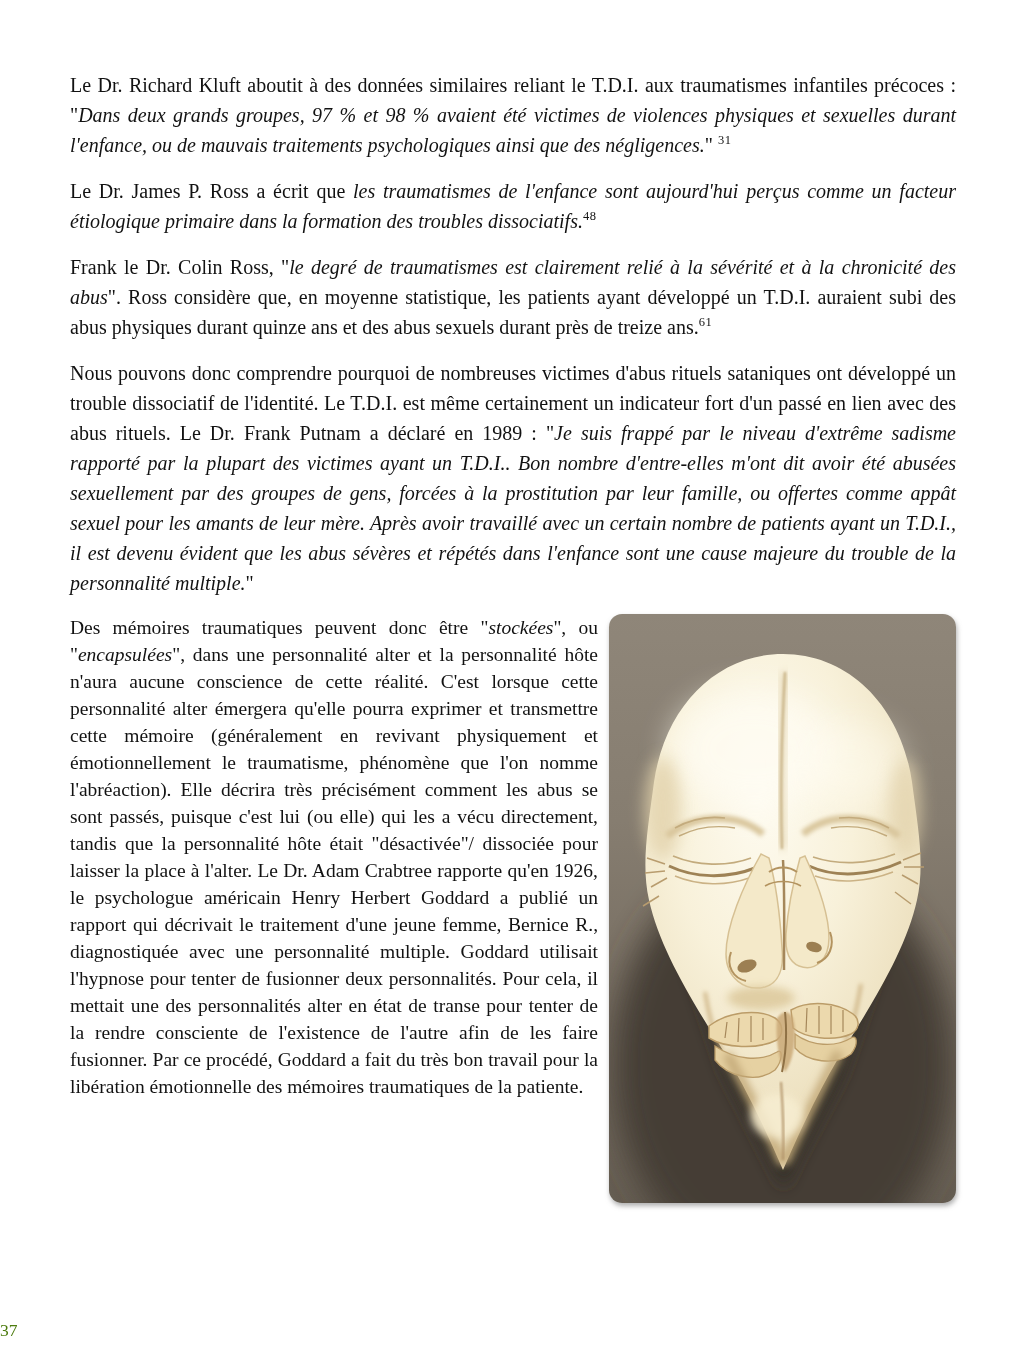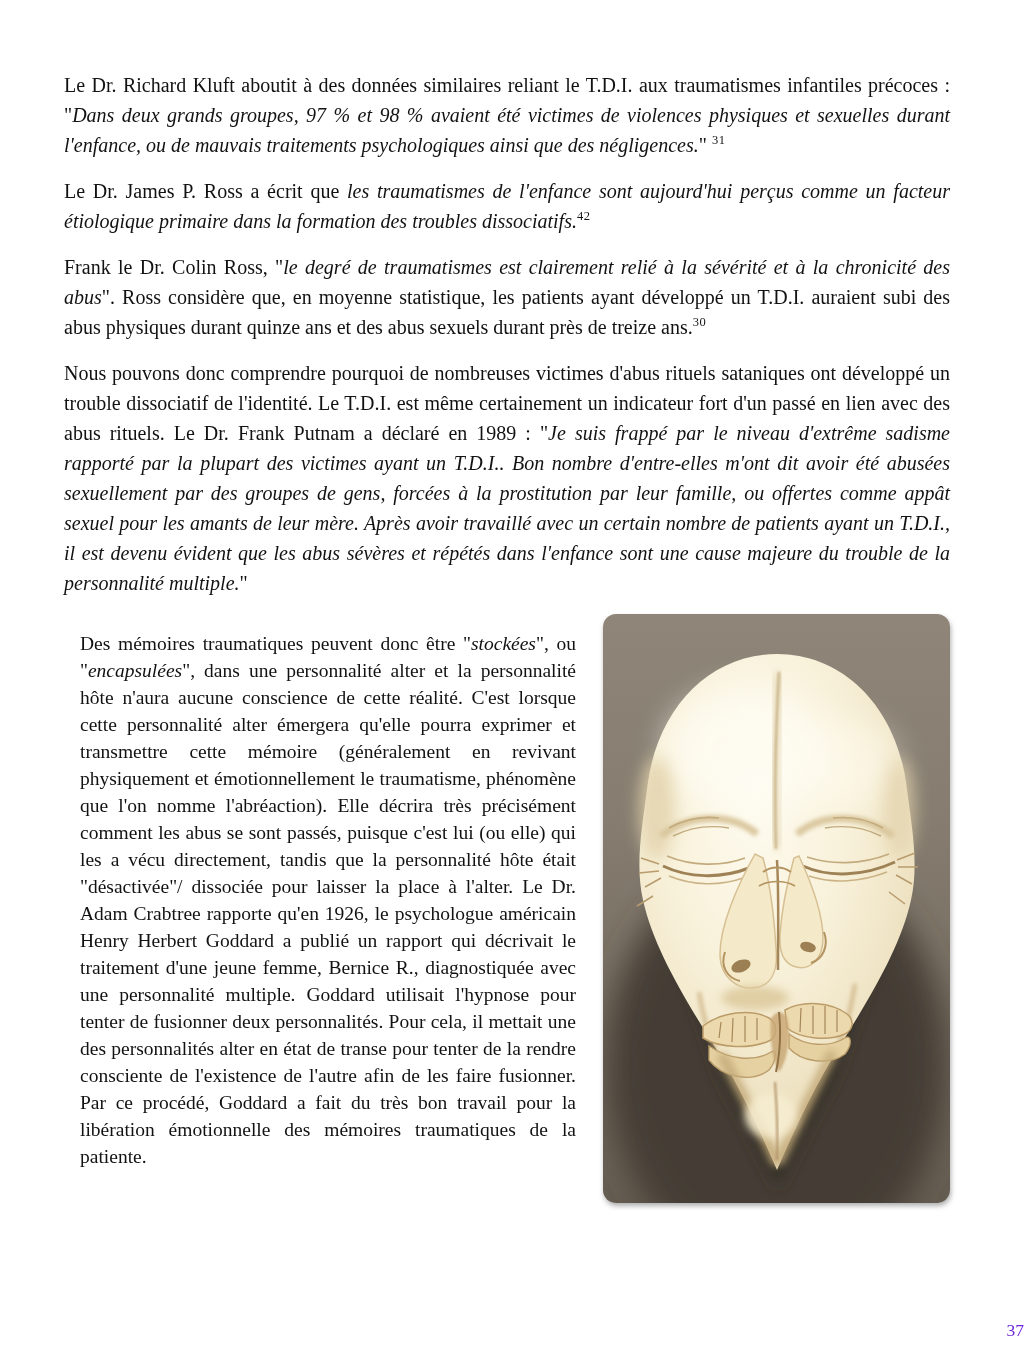--- a/index.html
+++ b/index.html
@@ -11,21 +11,21 @@
     position: relative;
     width: 1024px;
     height: 1365px;
     background: #ffffff;
     font-family: "Liberation Serif", "DejaVu Serif", serif;
     color: #121212;
     overflow: hidden;
   }
   .content {
     position: absolute;
-    left: 64px;
+    left: 70px;
     top: 70px;
     width: 886px;
   }
   p.para {
     margin: 0 0 16px 0;
     font-size: 20px;
     line-height: 30px;
     text-align: justify;
   }
   p.para i { font-style: italic; }
@@ -39,52 +39,52 @@
     display: flex;
     align-items: flex-start;
     gap: 11px;
     margin-top: 14px;
   }
   .col-text {
     width: 528px;
     font-size: 19.5px;
     line-height: 27px;
     text-align: justify;
-    margin: 16px;
+    margin: 0;
   }
   .figure {
     width: 347px;
     height: 589px;
     border-radius: 13px;
     overflow: hidden;
     box-shadow: 1px 3px 5px rgba(110,110,110,0.55);
     flex: 0 0 auto;
   }
   .figure svg { display: block; width: 347px; height: 589px; }
   .footer {
     position: absolute;
     left: 0;
     right: 0;
     top: 1320px;
-    text-align: right;
+    text-align: left;
     font-size: 17.5px;
-    color: #6d28d9;
+    color: #4d7c0f;
   }
 </style>
 </head>
 <body>
 
 <div class="page">
   <div class="content">
 
     <p class="para"><span>Le Dr. Richard Kluft aboutit à des données similaires reliant le T.D.I. aux traumatismes infantiles précoces : "</span><i>Dans deux grands groupes, 97 % et 98 % avaient été victimes de violences physiques et sexuelles durant l'enfance, ou de mauvais traitements psychologiques ainsi que des négligences.</i><span>" </span><sup class="fnref">31</sup></p>
 
-    <p class="para"><span>Le Dr. James P. Ross a écrit que </span><i>les traumatismes de l'enfance sont aujourd'hui perçus comme un facteur étiologique primaire dans la formation des troubles dissociatifs.</i><sup class="fnref">42</sup></p>
+    <p class="para"><span>Le Dr. James P. Ross a écrit que </span><i>les traumatismes de l'enfance sont aujourd'hui perçus comme un facteur étiologique primaire dans la formation des troubles dissociatifs.</i><sup class="fnref">48</sup></p>
 
-    <p class="para"><span>Frank le Dr. Colin Ross, "</span><i>le degré de traumatismes est clairement relié à la sévérité et à la chronicité des abus</i><span>". Ross considère que, en moyenne statistique, les patients ayant développé un T.D.I. auraient subi des abus physiques durant quinze ans et des abus sexuels durant près de treize ans.</span><sup class="fnref">30</sup></p>
+    <p class="para"><span>Frank le Dr. Colin Ross, "</span><i>le degré de traumatismes est clairement relié à la sévérité et à la chronicité des abus</i><span>". Ross considère que, en moyenne statistique, les patients ayant développé un T.D.I. auraient subi des abus physiques durant quinze ans et des abus sexuels durant près de treize ans.</span><sup class="fnref">61</sup></p>
 
     <p class="para"><span>Nous pouvons donc comprendre pourquoi de nombreuses victimes d'abus rituels sataniques ont développé un trouble dissociatif de l'identité. Le T.D.I. est même certainement un indicateur fort d'un passé en lien avec des abus rituels. Le Dr. Frank Putnam a déclaré en 1989 : "</span><i>Je suis frappé par le niveau d'extrême sadisme rapporté par la plupart des victimes ayant un T.D.I.. Bon nombre d'entre-elles m'ont dit avoir été abusées sexuellement par des groupes de gens, forcées à la prostitution par leur famille, ou offertes comme appât sexuel pour les amants de leur mère. Après avoir travaillé avec un certain nombre de patients ayant un T.D.I., il est devenu évident que les abus sévères et répétés dans l'enfance sont une cause majeure du trouble de la personnalité multiple.</i><span>"</span></p>
 
     <div class="figure-row">
       <p class="col-text"><span>Des mémoires traumatiques peuvent donc être "</span><i>stockées</i><span>", ou "</span><i>encapsulées</i><span>", dans une personnalité alter et la personnalité hôte n'aura aucune conscience de cette réalité. C'est lorsque cette personnalité alter émergera qu'elle pourra exprimer et transmettre cette mémoire (généralement en revivant physiquement et émotionnellement le traumatisme, phénomène que l'on nomme l'abréaction). Elle décrira très précisément comment les abus se sont passés, puisque c'est lui (ou elle) qui les a vécu directement, tandis que la personnalité hôte était "désactivée"/ dissociée pour laisser la place à l'alter. Le Dr. Adam Crabtree rapporte qu'en 1926, le psychologue américain Henry Herbert Goddard a publié un rapport qui décrivait le traitement d'une jeune femme, Bernice R., diagnostiquée avec une personnalité multiple. Goddard utilisait l'hypnose pour tenter de fusionner deux personnalités. Pour cela, il mettait une des personnalités alter en état de transe pour tenter de la rendre consciente de l'existence de l'autre afin de les faire fusionner. Par ce procédé, Goddard a fait du très bon travail pour la libération émotionnelle des mémoires traumatiques de la patiente.</span></p>
 
       <div class="figure">
         <svg viewBox="0 0 347 589" xmlns="http://www.w3.org/2000/svg">
           <defs>
             <linearGradient id="bgGrad" x1="0" y1="0" x2="0" y2="1">

